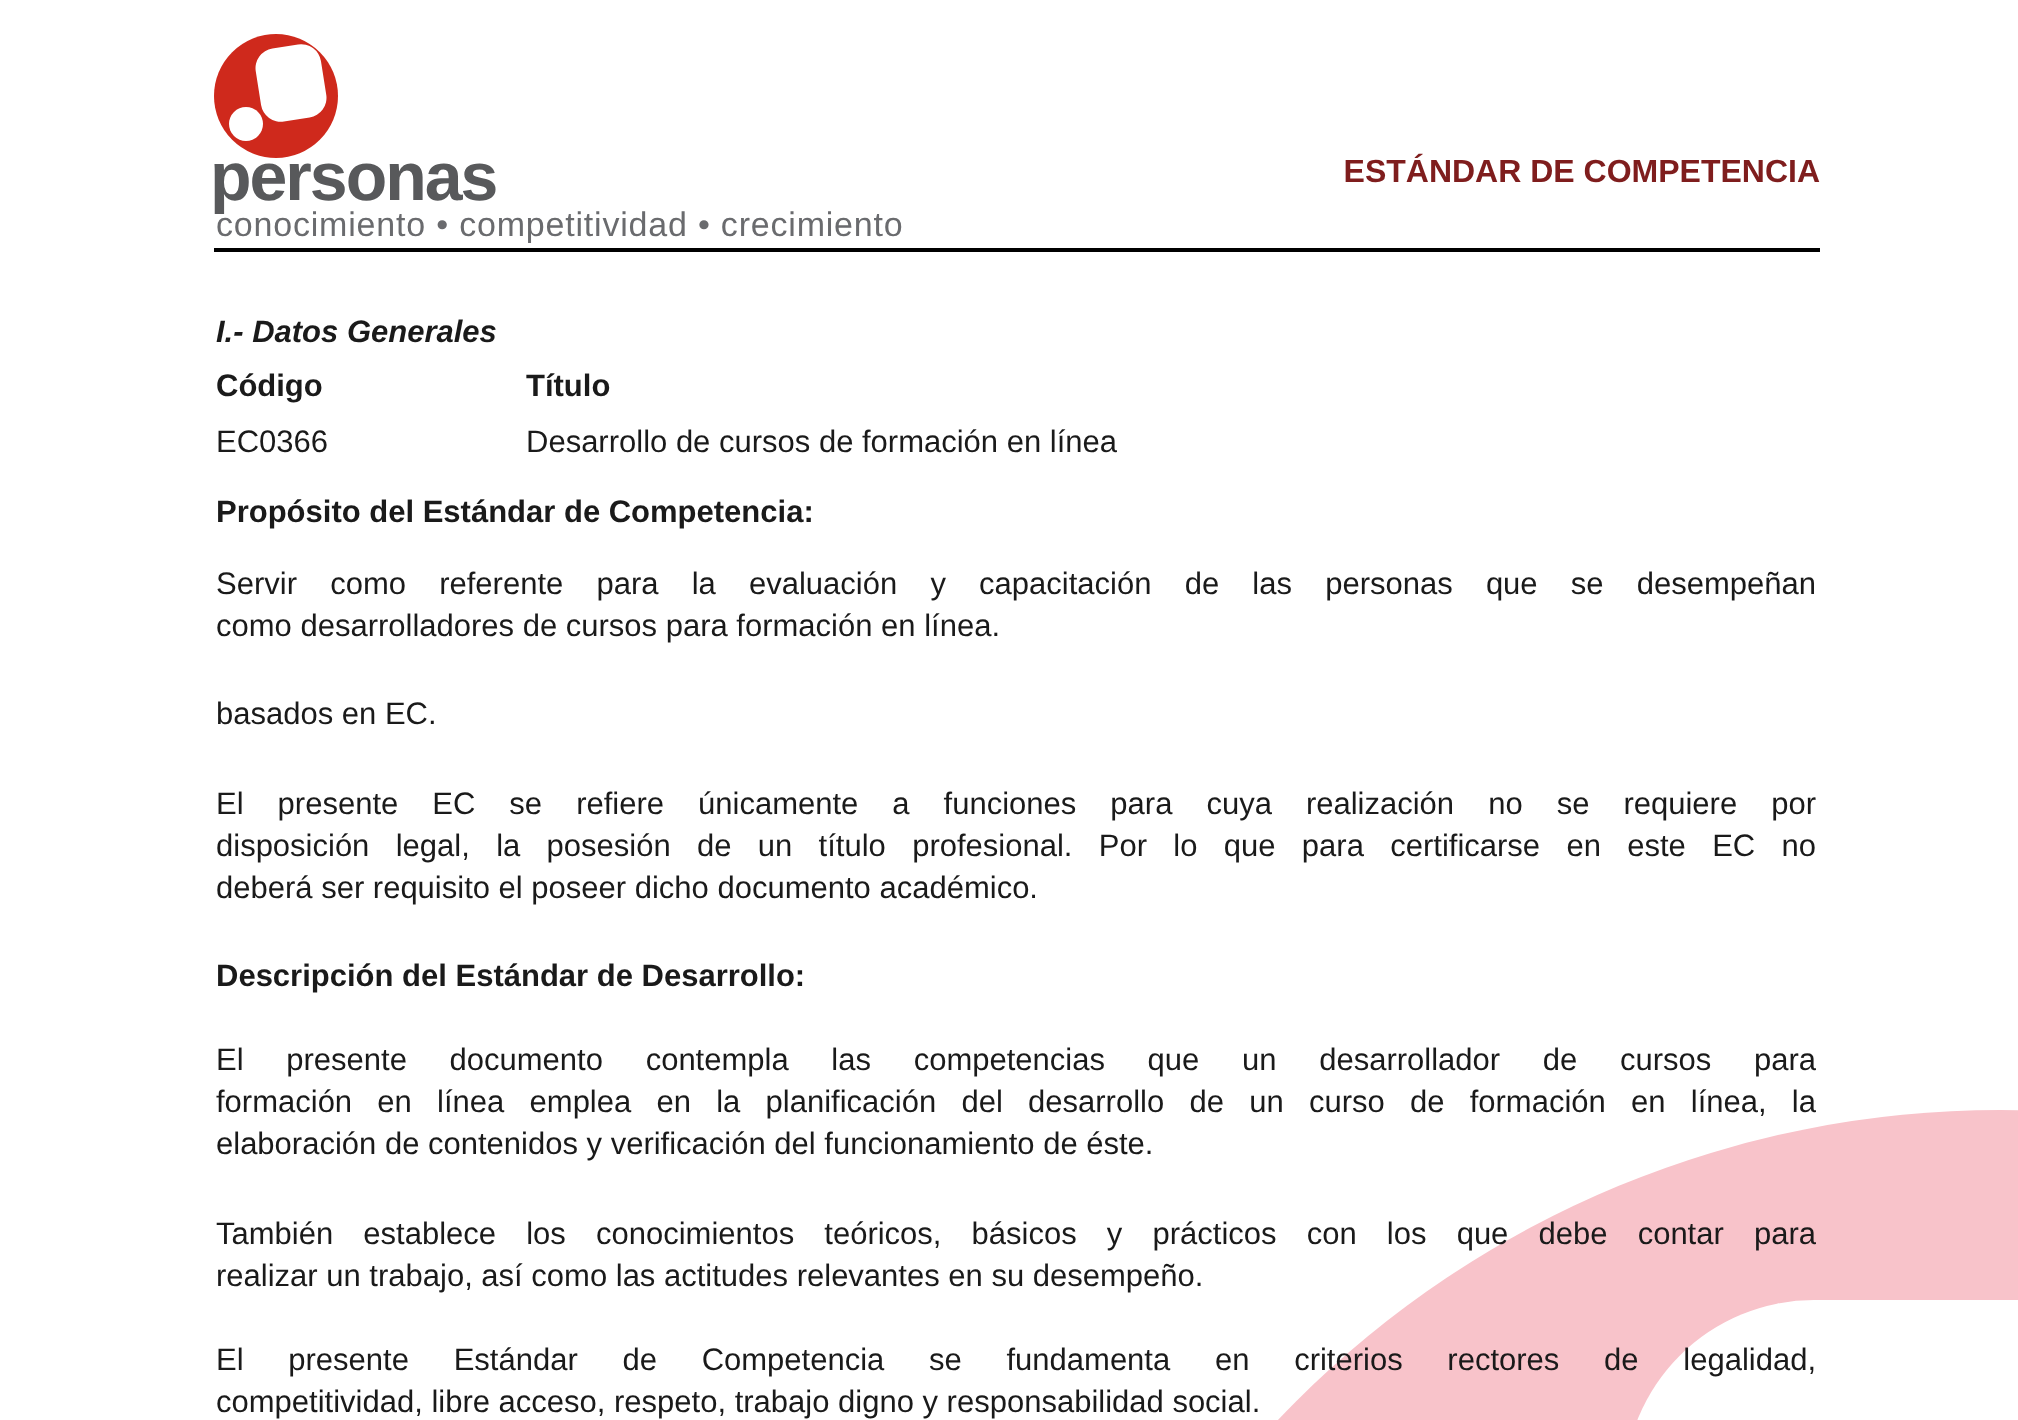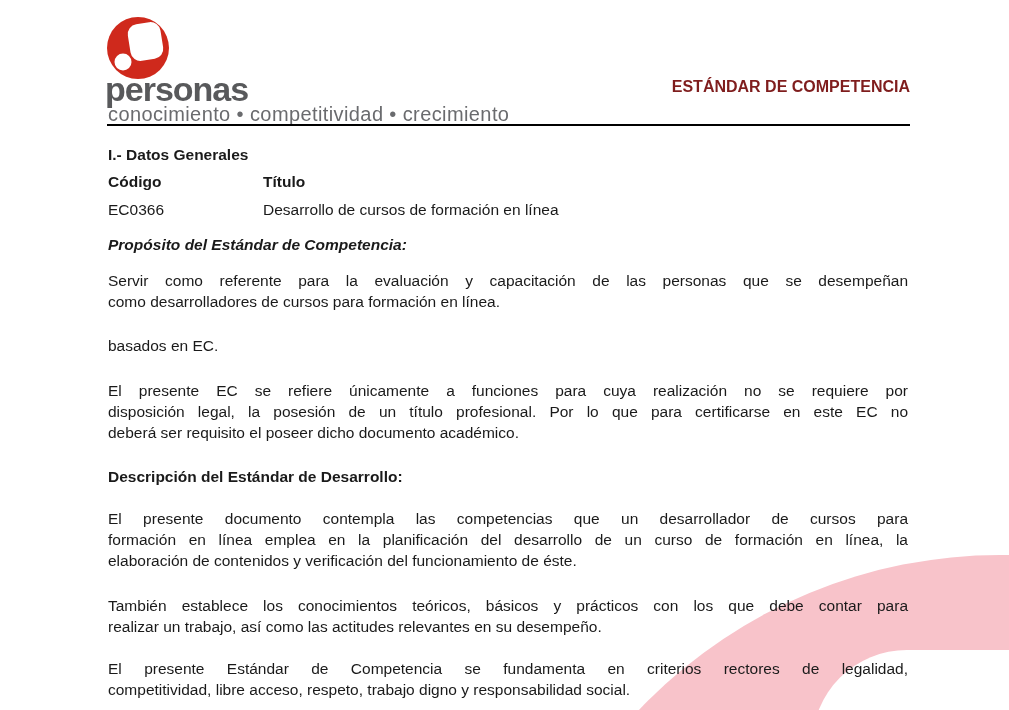--- a/index.html
+++ b/index.html
@@ -53,21 +53,21 @@
     font-weight: 700;
     letter-spacing: -1px;
     color: var(--brand-gray, #58595b);
     line-height: 1;
   }
   .brand-tagline {
     position: absolute;
     left: 108px;
     top: 104px;
     z-index: 2;
-    font-size: 20px;
+    font-size: 17px;
     letter-spacing: 0.4px;
     color: var(--tagline-gray, #6a6b6e);
     line-height: 1;
   }
   .doc-title {
     position: absolute;
     left: 108px;
     top: 79px;
     width: 802px;
     z-index: 2;
@@ -91,25 +91,25 @@
   .content {
     position: absolute;
     left: 108px;
     top: 140px;
     width: 800px;
     z-index: 1;
     font-size: 15.5px;
     line-height: 21px;
   }
   .h { font-weight: 700; }
-  .section-title { margin-top: 4px; }
+  .section-title { margin-top: 16px; font-style: italic; }
   .fields-row { display: flex; margin-top: 6px; }
   .fields-row .cell:first-child { width: 155px; flex: none; }
   .fields-row.values { margin-top: 7px; }
-  .heading-purpose { margin-top: 14px; font-style: italic; }
+  .heading-purpose { margin-top: 14px; }
   .heading-description { margin-top: 23px; }
   .para { margin: 0; }
   .para .line { text-align: justify; text-align-last: justify; }
   .para .line:last-child { text-align-last: left; }
   #para-1 { margin-top: 15px; }
   #para-2 { margin-top: 23px; }
   #para-3 { margin-top: 24px; }
   #para-4 { margin-top: 21px; }
   #para-5 { margin-top: 24px; }
   #para-6 { margin-top: 21px; }

